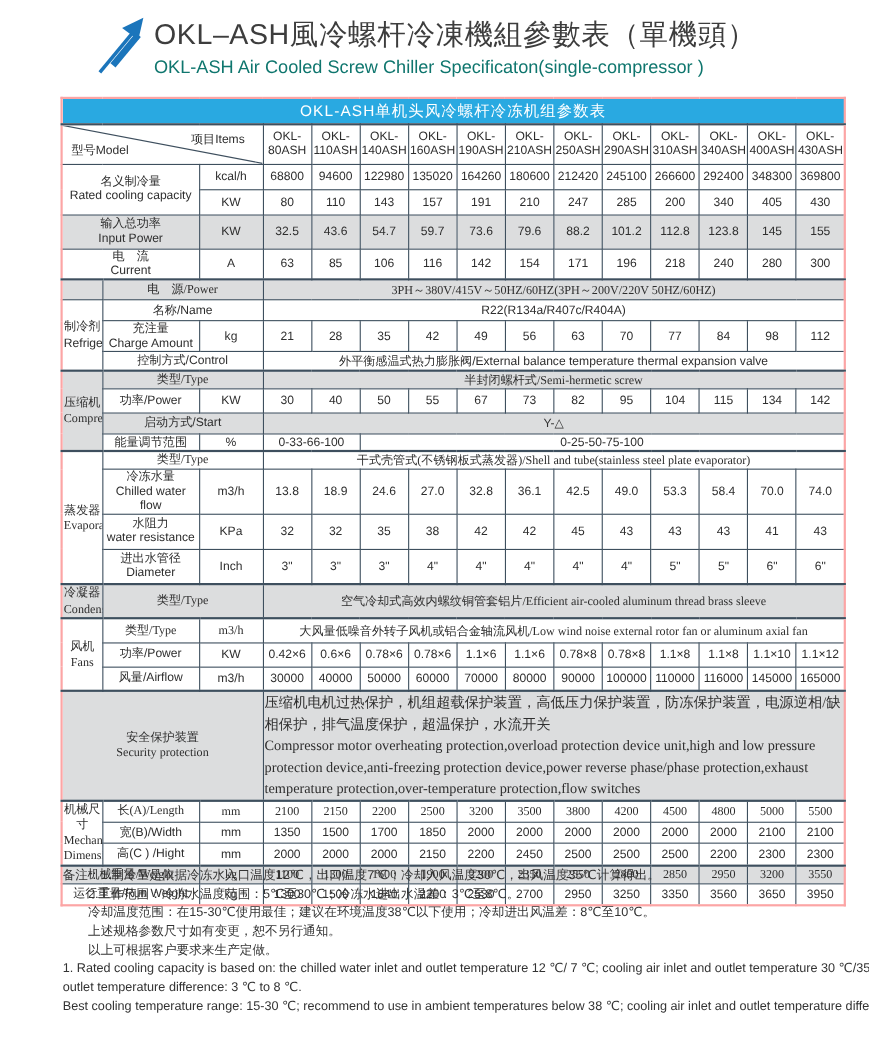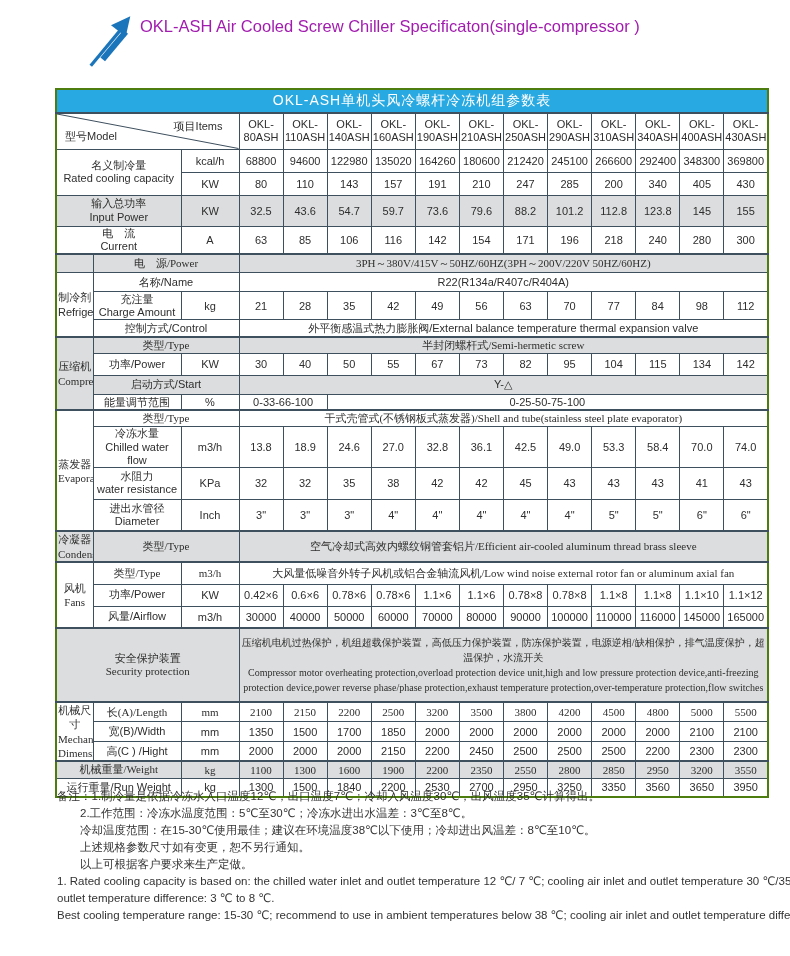--- a/index.html
+++ b/index.html
@@ -3,38 +3,38 @@
 <meta charset="utf-8">
 <style>
   html,body{margin:0;padding:0;background:#fff;}
   .page{position:relative;width:790px;height:956px;background:#ffffff;overflow:hidden;
         font-family:"Liberation Sans","DejaVu Sans",sans-serif;color:#333;}
 
   
   .brand{position:absolute;left:88px;top:12px;width:46px;height:58px;}
   .titles{position:absolute;left:140px;top:14px;}
   .title-zh{margin:0;font-size:26px;font-weight:500;color:#3d3d3d;letter-spacing:.5px;white-space:nowrap;}
-  .title-en{margin:3px 0 0;font-size:16.5px;font-weight:400;color:#a21caf;white-space:nowrap;}
+  .title-en{margin:3px 0 0;font-size:16.5px;font-weight:400;color:#0f766e;white-space:nowrap;}
 
   
   table.spec{position:absolute;left:55px;top:88px;width:714px;border-collapse:collapse;
-             table-layout:fixed;border:2px solid #4d7c0f;}
+             table-layout:fixed;border:2px solid #fca5a5;}
   .spec td{border:1px solid #3e4f5e;text-align:center;vertical-align:middle;padding:0 1px;
            font-size:11px;color:#2e2e2e;overflow:hidden;}
   tr.g td{background:#dcddde;}
   td.cyan{background:#29a9e1;color:#fff;font-size:14px;letter-spacing:1px;border-bottom-width:2px;}
   .model-cell{white-space:pre-line;font-size:11.5px;line-height:1.25;}
   .lbl{font-size:10px;line-height:1.2;white-space:pre-line;}
   .sect{font-size:10px;line-height:1.3;white-space:pre-line;}
   .unit{font-size:10.5px;}
   .wide{font-size:10.5px;white-space:nowrap;}
   .dstart{border-left-width:2px;}
   tr.sep td{border-top-width:2px;font-family:Liberation Serif, serif;}
   .sec-val{text-align:left;padding:2px 6px;}
-  .sec-val div{font-size:10px;line-height:1.5;text-align:center;white-space:normal;}
+  .sec-val div{font-size:13px;line-height:1.5;text-align:left;white-space:normal;}
   .corner{position:relative;padding:0;margin-top:48px;}
   .diag{position:absolute;left:0;top:0;width:100%;height:100%;}
   .c-model{position:absolute;left:8px;bottom:5px;font-size:11px;color:#2e2e2e;}
   .c-items{position:absolute;right:16px;top:5px;font-size:11px;color:#2e2e2e;}
 
   
   .notes{position:absolute;left:57px;top:788px;width:728px;font-size:11.5px;line-height:17px;
          color:#333;white-space:nowrap;}
   .notes .indent{padding-left:23px;}
 </style>
@@ -43,20 +43,21 @@
 
 <div class="page">
 
   <svg class="brand" viewBox="0 0 50 60">
     <line x1="3" y1="57" x2="37" y2="16" stroke="#1b75bb" stroke-width="3.5"></line>
     <line x1="16" y1="50" x2="41" y2="20" stroke="#1b75bb" stroke-width="6.5"></line>
     <path d="M25 13 L46 3 L41 25 Z" fill="#1b75bb"></path>
   </svg>
 
   <div class="titles">
+    <h1 class="title-zh">OKL–ASH風冷螺杆冷凍機組參數表（單機頭）</h1>
     <h2 class="title-en">OKL-ASH Air Cooled Screw Chiller Specificaton(single-compressor )</h2>
   </div>
 
   <table class="spec">
     <colgroup>
       <col style="width:37px">
         <col style="width:88px">
         <col style="width:58px">
         <col span="12">
     </colgroup>

